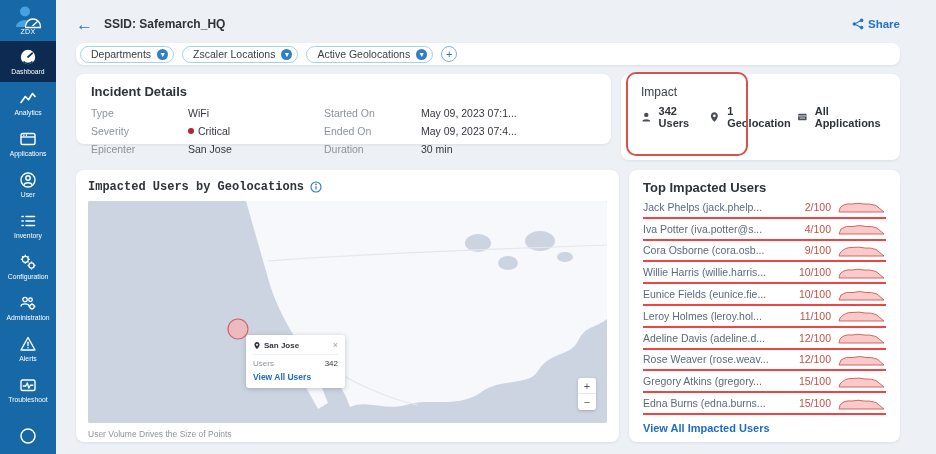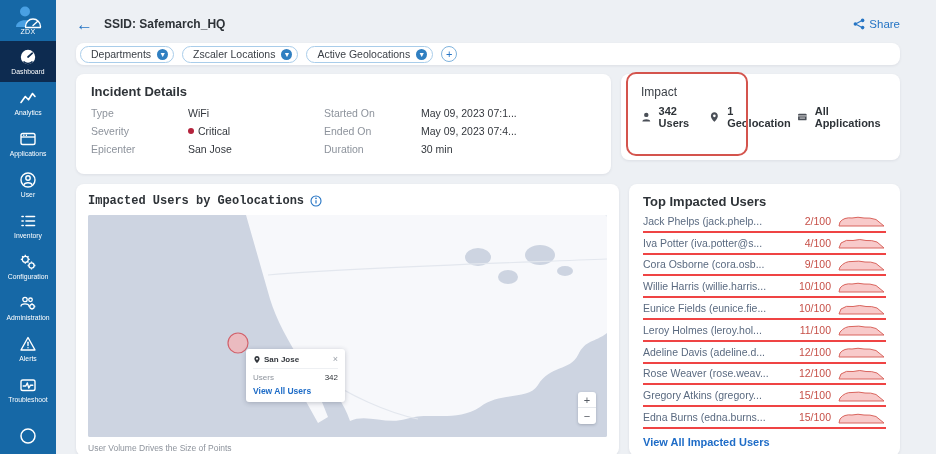--- a/index.html
+++ b/index.html
@@ -29,21 +29,21 @@
   .nav-label { font-size:6.8px; line-height:7px; text-align:center; }
   .nav-icon { height:17px; display:flex; align-items:center; justify-content:center; }
   .sidebar-bottom-icon { margin-top:6px; }
 
   
   .main { position:absolute; left:56px; top:0; width:880px; height:454px; padding:12px 36px 0 20px; }
 
   .header-row { display:flex; align-items:center; height:24px; margin-bottom:7px; }
   .back-arrow { color:#2574c4; font-size:17px; line-height:17px; margin-right:11px; cursor:pointer; }
   .page-title { font-size:12px; font-weight:700; color:#2e3338; }
-  .share-btn { margin-left:auto; display:flex; align-items:center; gap:4px; color:#2574c4; font-size:11.5px; font-weight:400; cursor:pointer; }
+  .share-btn { margin-left:auto; display:flex; align-items:center; gap:4px; color:#2574c4; font-size:11.5px; font-weight:700; cursor:pointer; }
 
   .filter-bar {
     background:#fff; border-radius:8px; padding:5px 4px; display:flex; gap:8px; align-items:center;
     box-shadow:0 1px 3px rgba(20,30,50,.08); margin-bottom:9px; height:22px;
   }
   .pill {
     display:flex; align-items:center; gap:6px; border:1px solid #a9cdea; border-radius:11px;
     padding:2px 5px 2px 10px; font-size:10.5px; color:#3a3f46; background:#fff; cursor:pointer; height:17px;
   }
   .pill-chevron {
@@ -53,21 +53,21 @@
   .add-filter {
     width:16px; height:16px; border-radius:50%; border:1px solid #7fb3dd; color:#2574c4;
     display:flex; align-items:center; justify-content:center; font-size:11px; line-height:11px; cursor:pointer;
   }
 
   .row { display:flex; gap:10px; }
   .row1 { margin-bottom:10px; }
   .card { background:#fff; border-radius:8px; box-shadow:0 1px 3px rgba(20,30,50,.08); }
 
   
-  .incident-card { width:535px; height:100px; padding:10px 15px; }
+  .incident-card { width:535px; height:70px; padding:10px 15px; }
   .card-title { font-size:13px; font-weight:700; color:#2e3338; }
   .incident-grid {
     margin-top:8px; display:grid; grid-template-columns:97px 136px 97px 1fr;
     row-gap:6px; font-size:10.5px; align-items:center;
   }
   .field-label { color:#8d939c; }
   .field-value { color:#33373d; }
   .sev-dot { display:inline-block; width:6px; height:6px; border-radius:50%; background:#b4233c; margin-right:4px; vertical-align:1px; }
 
   

